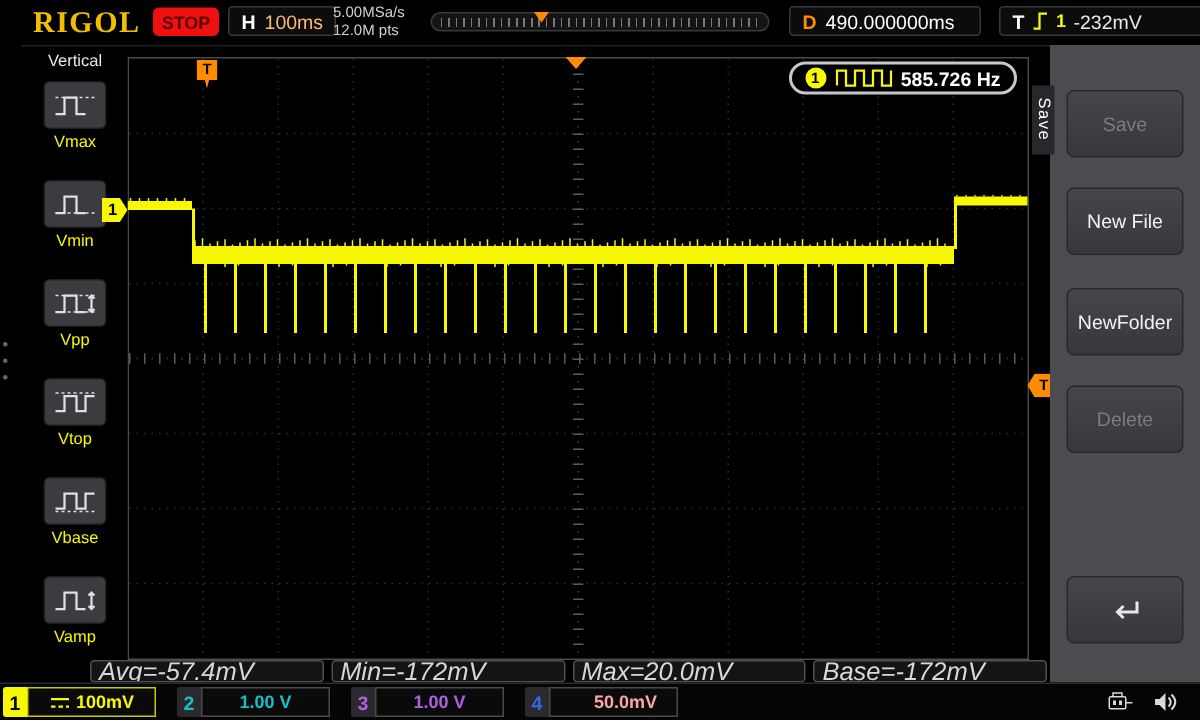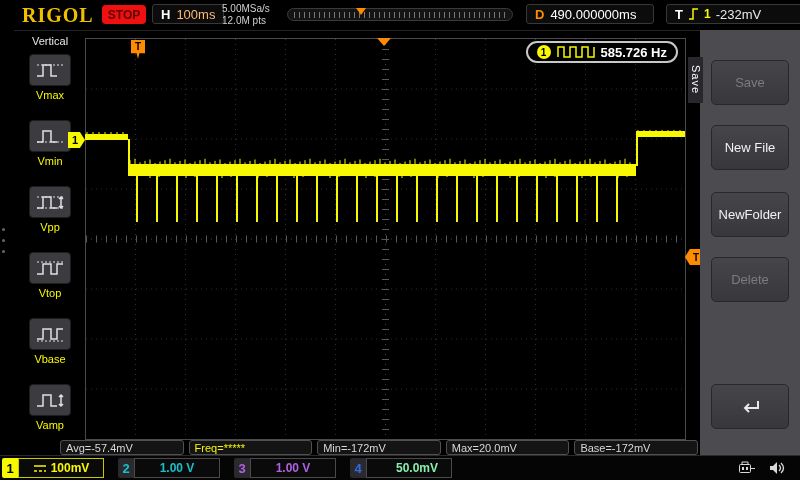--- a/index.html
+++ b/index.html
@@ -55,34 +55,34 @@
   .menu-panel{position:absolute;left:700px;top:30px;width:100px;height:425px;background:#4c4c50;}
   .menu-tab{position:absolute;left:688px;top:57px;width:15px;height:46px;background:#28282c;color:#fff;font-size:11px;
       writing-mode:vertical-rl;display:flex;align-items:center;justify-content:center;letter-spacing:1px;}
   .menu-btn{position:absolute;left:11px;width:78px;height:45px;border-radius:5px;border:1px solid #28282a;
       background:linear-gradient(#46464a,#38383c);color:#f2f2f2;font-size:13px;
       display:flex;align-items:center;justify-content:center;cursor:pointer;}
   .menu-btn.disabled{color:#7c7c80;}
   
   .meas-bar{position:absolute;left:60px;top:440px;width:638px;height:14px;display:flex;gap:5px;}
   .meas-box{flex:1;height:13px;border:1px solid #505050;border-radius:3px;background:#141414;
-      color:#d8d8d8;font-size:11px;display:flex;align-items:center;padding:0 5px;white-space:nowrap;overflow:hidden;}
+      color:#d8d8d8;font-size:17px;display:flex;align-items:center;padding:0 5px;white-space:nowrap;overflow:hidden;font-style:italic;}
   .meas-box.freq{color:#f8f800;}
   
   .ch-bar{position:absolute;left:0;top:455px;width:800px;height:25px;background:#050505;border-top:1px solid #2a2a2a;
       display:flex;align-items:center;gap:14px;padding-left:2px;box-sizing:border-box;}
   .ch-block{display:flex;height:20px;cursor:pointer;}
   .ch-num{width:16px;background:#2a2a2e;font-size:13px;font-weight:bold;display:flex;align-items:center;justify-content:center;border-radius:2px 0 0 2px;}
   .ch-val{width:86px;border:1px solid #4a4a4a;background:#0a0a0a;font-size:12px;font-weight:bold;
       display:flex;align-items:center;justify-content:center;gap:4px;box-sizing:border-box;}
   .ch1 .ch-num{background:#f8f800;color:#000;}
   .ch1 .ch-val{border-color:#c8c800;color:#f8f800;}
   .ch2 .ch-num{color:#17c0c8;} .ch2 .ch-val{color:#17c0c8;}
   .ch3 .ch-num{color:#b060e0;} .ch3 .ch-val{color:#b060e0;}
-  .ch4 .ch-num{color:#3468e8;} .ch4 .ch-val{color:#86efac;padding-left:16px;}
+  .ch4 .ch-num{color:#3468e8;} .ch4 .ch-val{color:#fca5a5;padding-left:16px;}
   .status-icons{margin-left:auto;display:flex;gap:12px;padding-right:14px;align-items:center;}
 </style>
 </head>
 <body>
 <div id="screen">
 
 <div class="top-bar">
   <div class="logo">RIGOL</div>
   <div class="stop-btn">STOP</div>
   <div class="tb-box h-group">
@@ -428,21 +428,20 @@
     <svg width="26" height="20" viewBox="0 0 26 20">
       <path d="M21,4 V11 H9" stroke="#e8e8e8" stroke-width="2" fill="none"></path>
       <path d="M12,7 L8,11 L12,15" stroke="#e8e8e8" stroke-width="2" fill="none"></path>
     </svg>
   </button>
 </div>
 <div class="menu-tab">Save</div>
 
 <div class="meas-bar">
   <div class="meas-box">Avg=-57.4mV</div>
-  <div class="meas-box freq">Freq=*****</div>
   <div class="meas-box">Min=-172mV</div>
   <div class="meas-box">Max=20.0mV</div>
   <div class="meas-box">Base=-172mV</div>
 </div>
 
 <div class="ch-bar">
   <div class="ch-block ch1">
     <span class="ch-num">1</span>
     <span class="ch-val">
       <svg width="14" height="9" viewBox="0 0 14 9">

